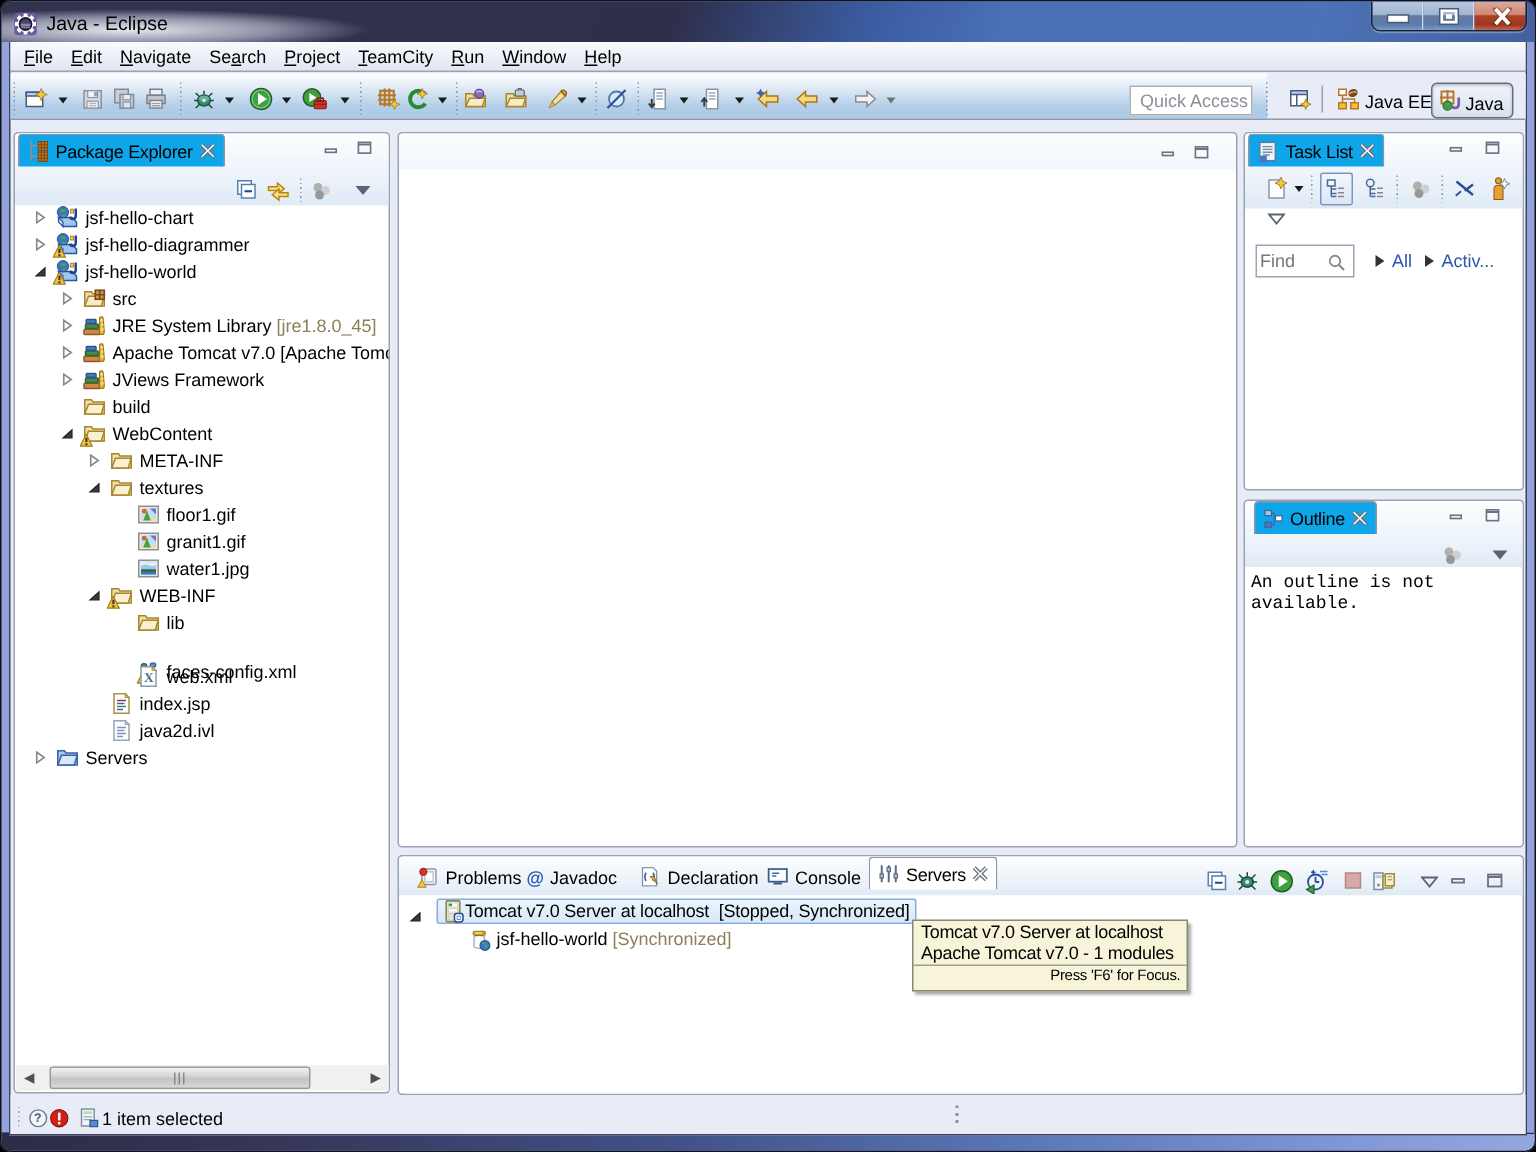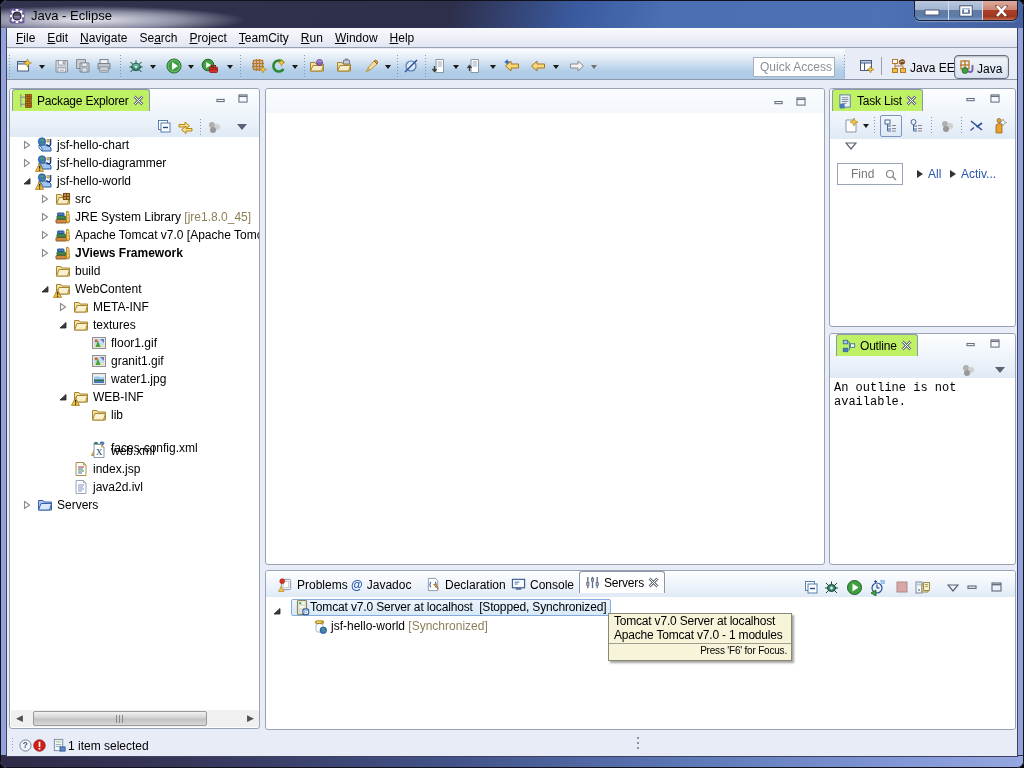--- a/index.html
+++ b/index.html
@@ -20,21 +20,21 @@
 #toolbar{position:absolute;left:7px;top:49px;right:7px;height:31px;background:linear-gradient(#fcfdff 0%,#e3ecf6 30%,#b1cde8 75%,#aecbe7 100%);border-bottom:1px solid #8f98a8;padding-left:31px;}
 #persparea{position:absolute;right:0;top:0;bottom:-1px;width:172px;background:#e8ecf7;border-bottom:1px solid #8f98a8;}
 .ticon{position:absolute;top:9px;width:16px;height:16px;}
 .tsep{position:absolute;top:6px;height:22px;width:1px;background-image:repeating-linear-gradient(to bottom,#8798ad 0 1px,transparent 1px 3px);}
 .darr{position:absolute;top:16px;width:0;height:0;border-left:3.5px solid transparent;border-right:3.5px solid transparent;border-top:4px solid #1a1a1a;}
 
 #qa{position:absolute;left:753px;top:57px;width:82px;height:20px;background:#fff;border:1px solid #a8aeba;color:#8b8f98;font-size:12px;padding-left:6px;line-height:18px;}
 
 .panel{position:absolute;background:#fff;border:1px solid #99a3b6;border-radius:3px;}
 .hstrip{position:absolute;left:0;right:0;top:0;border-radius:3px 3px 0 0;background:linear-gradient(#fdfeff,#eaf1f9 70%,#dfeaf5);}
-.tab{position:absolute;top:0;height:22px;border:1px solid #8c96a8;border-bottom:none;border-radius:3px 3px 0 0;background:#bef264;display:flex;align-items:center;padding:0 5px;gap:4px;color:#000;white-space:nowrap;letter-spacing:-0.2px;}
+.tab{position:absolute;top:0;height:22px;border:1px solid #8c96a8;border-bottom:none;border-radius:3px 3px 0 0;background:#0ea5e9;display:flex;align-items:center;padding:0 5px;gap:4px;color:#000;white-space:nowrap;letter-spacing:-0.2px;}
 .mm{position:absolute;top:5px;width:10px;height:9px;}
 
 .trow{position:absolute;left:0;right:0;height:18px;line-height:18px;white-space:nowrap;color:#000;}
 .dec{color:#8d7f58;}
 
 #statusbar{position:absolute;left:7px;right:7px;top:730px;height:26px;background:#e8ecf7;color:#000;}
 </style></head>
 <body>
 <div id="frame"></div>
 <div class="abs" style="left:1px;right:1px;top:755px;height:12px;border-radius:0 0 6px 6px;background:linear-gradient(to right,#2e2b47 0%,#363659 18%,#42538a 45%,#5d79b8 68%,#8297d6 88%,#95a7e0 100%);box-shadow:inset 0 1px 0 #2c2c44;"></div>
@@ -496,21 +496,21 @@
         </svg>
         <span class="abs" style="left:65px;">Apache Tomcat v7.0 [Apache Tomc</span>
       </div>
   <div class="trow" style="top:155px;">
         <svg class="abs" style="left:27px;top:1px" width="16" height="16">
           <use href="#s-expc"></use>
         </svg>
         <svg class="abs" style="left:45px;top:1px" width="16" height="16">
           <use href="#s-lib"></use>
         </svg>
-        <span class="abs" style="left:65px;font-weight:bold;">JViews Framework</span>
+        <span class="abs" style="left:65px;">JViews Framework</span>
       </div>
   <div class="trow" style="top:173px;">
         <svg class="abs" style="left:45px;top:1px" width="16" height="16">
           <use href="#s-folder"></use>
         </svg>
         <span class="abs" style="left:65px;">build</span>
       </div>
   <div class="trow" style="top:191px;">
         <svg class="abs" style="left:27px;top:1px" width="16" height="16">
           <use href="#s-expe"></use>
@@ -702,21 +702,21 @@
   <svg class="abs" style="left:162px;top:2px;" width="17" height="17" viewBox="0 0 17 17">
         <circle cx="7" cy="3.5" r="2" fill="#e8a030" stroke="#8a5a10" stroke-width=".7"></circle>
         <path d="M4 16 L4 9 Q4 6.5 7 6.5 Q10 6.5 10 9 L10 16 Z" fill="#e8a030" stroke="#8a5a10" stroke-width=".7"></path>
         <path d="M11 2 L12 4.5 L14.5 5.5 L12 6.5 L11 9 L10 6.5 L7.5 5.5 L10 4.5 Z" fill="#fff" stroke="#777" stroke-width=".6"></path>
       </svg>
  </div>
  <svg class="abs" style="left:15px;top:53px;" width="12" height="8" viewBox="0 0 12 8">
       <path d="M1 1 L11 1 L6 7 Z" fill="none" stroke="#5a6275" stroke-width="1.2"></path>
     </svg>
  <div class="abs" style="left:7px;top:74px;width:66px;height:22px;background:#fff;border:1px solid #9aa4b6;color:#777;line-height:20px;">
-  <span style="margin-left:13px;">Find</span>
+  <span style="margin-left:2px;">Find</span>
   <svg class="abs" style="left:46px;top:4px;" width="14" height="14" viewBox="0 0 14 14">
         <circle cx="6" cy="6" r="3.5" fill="none" stroke="#888" stroke-width="1.2"></circle>
         <line x1="8.5" y1="8.5" x2="12" y2="12" stroke="#888" stroke-width="1.4"></line>
       </svg>
  </div>
  <svg class="abs" style="left:86px;top:80px;" width="8" height="10" viewBox="0 0 8 10">
       <path d="M1 1 L7 5 L1 9 Z" fill="#333"></path>
     </svg>
  <span class="abs" style="left:98px;top:78px;color:#2a56b0;">All</span>
  <svg class="abs" style="left:119px;top:80px;" width="8" height="10" viewBox="0 0 8 10">

